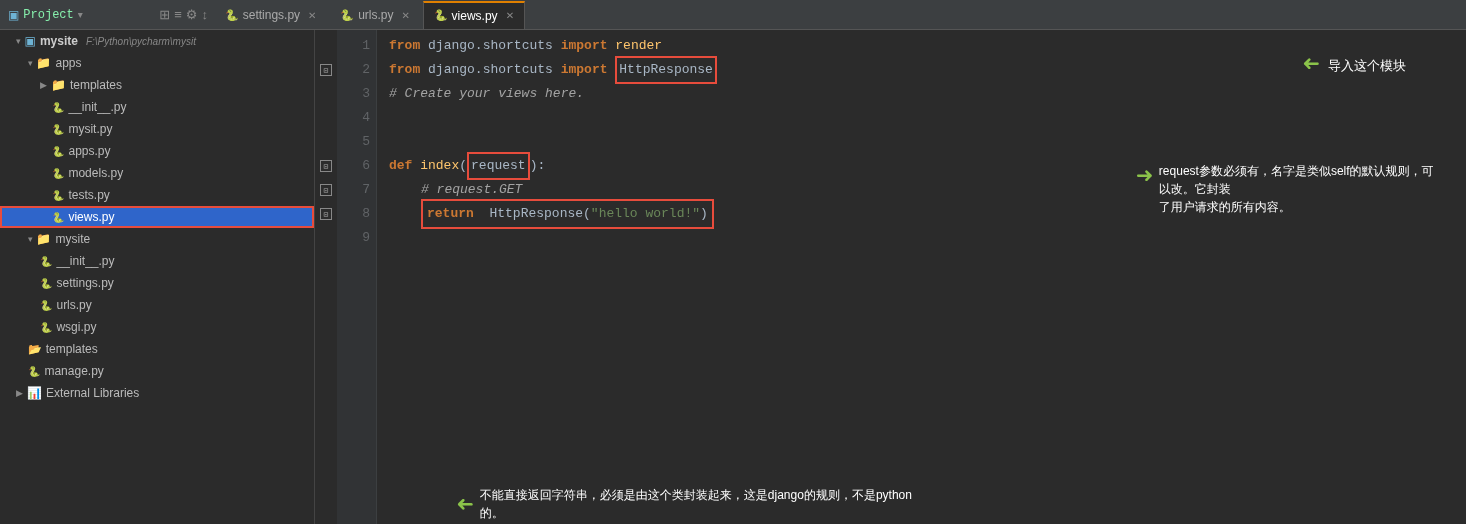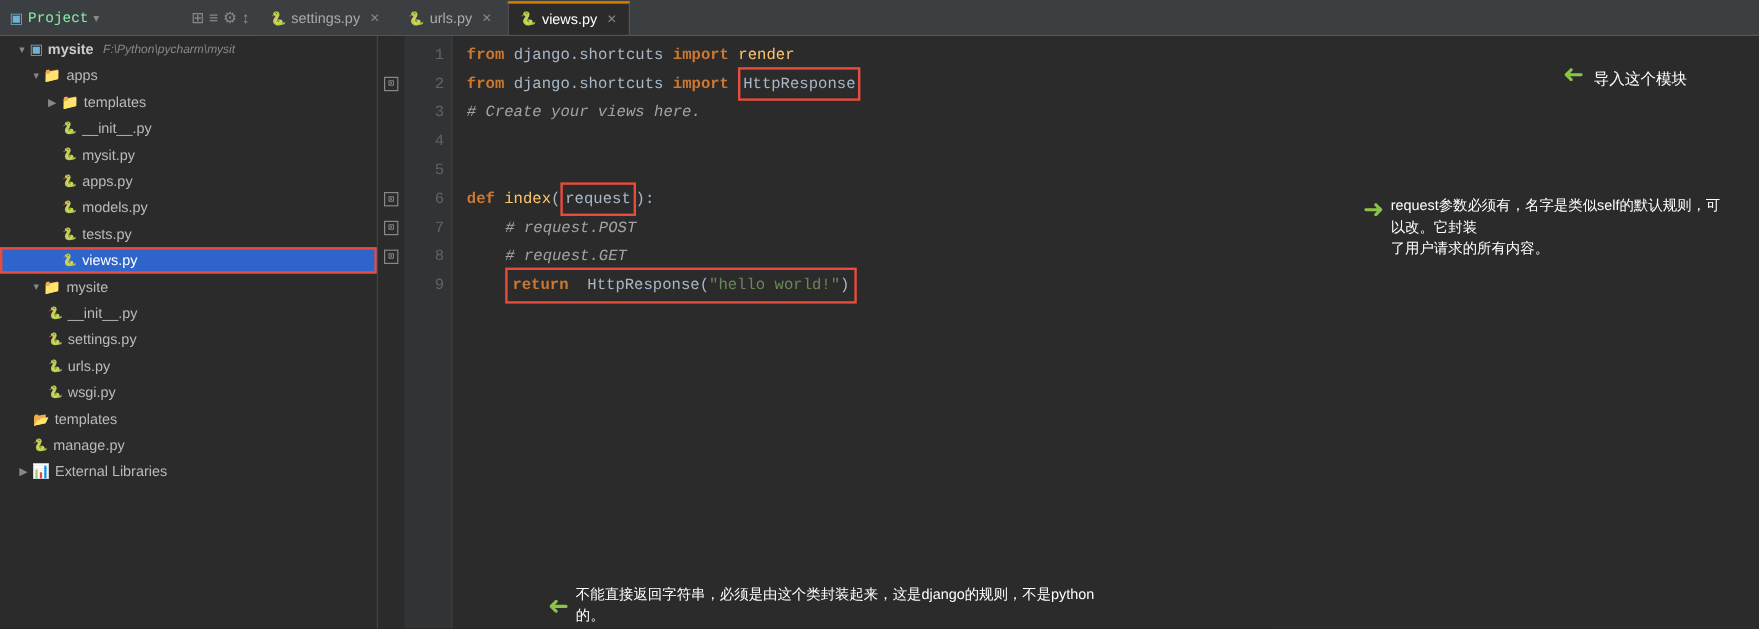--- a/index.html
+++ b/index.html
@@ -339,24 +339,20 @@
 
         <div class="code-line"></div>
 
         <div class="code-line"></div>
 
         <div class="code-line">
           <span class="kw">def</span>&nbsp;
           <span class="fn-name">index</span><span>(</span><span style="border:2px solid #e74c3c;padding:0 2px;"><span class="param">request</span></span><span>):</span>
         </div>
 
-        <div class="code-line">
-          <span style="display:inline-block;width:32px;"></span>
-          <span class="comment"># request.POST</span>
-        </div>
 
         <div class="code-line">
           <span style="display:inline-block;width:32px;"></span>
           <span class="comment"># request.GET</span>
         </div>
 
         <div class="code-line">
           <span style="display:inline-block;width:32px;"></span>
           <span style="border:2px solid #e74c3c;padding:1px 4px;">
             <span class="kw">return</span>&nbsp;

